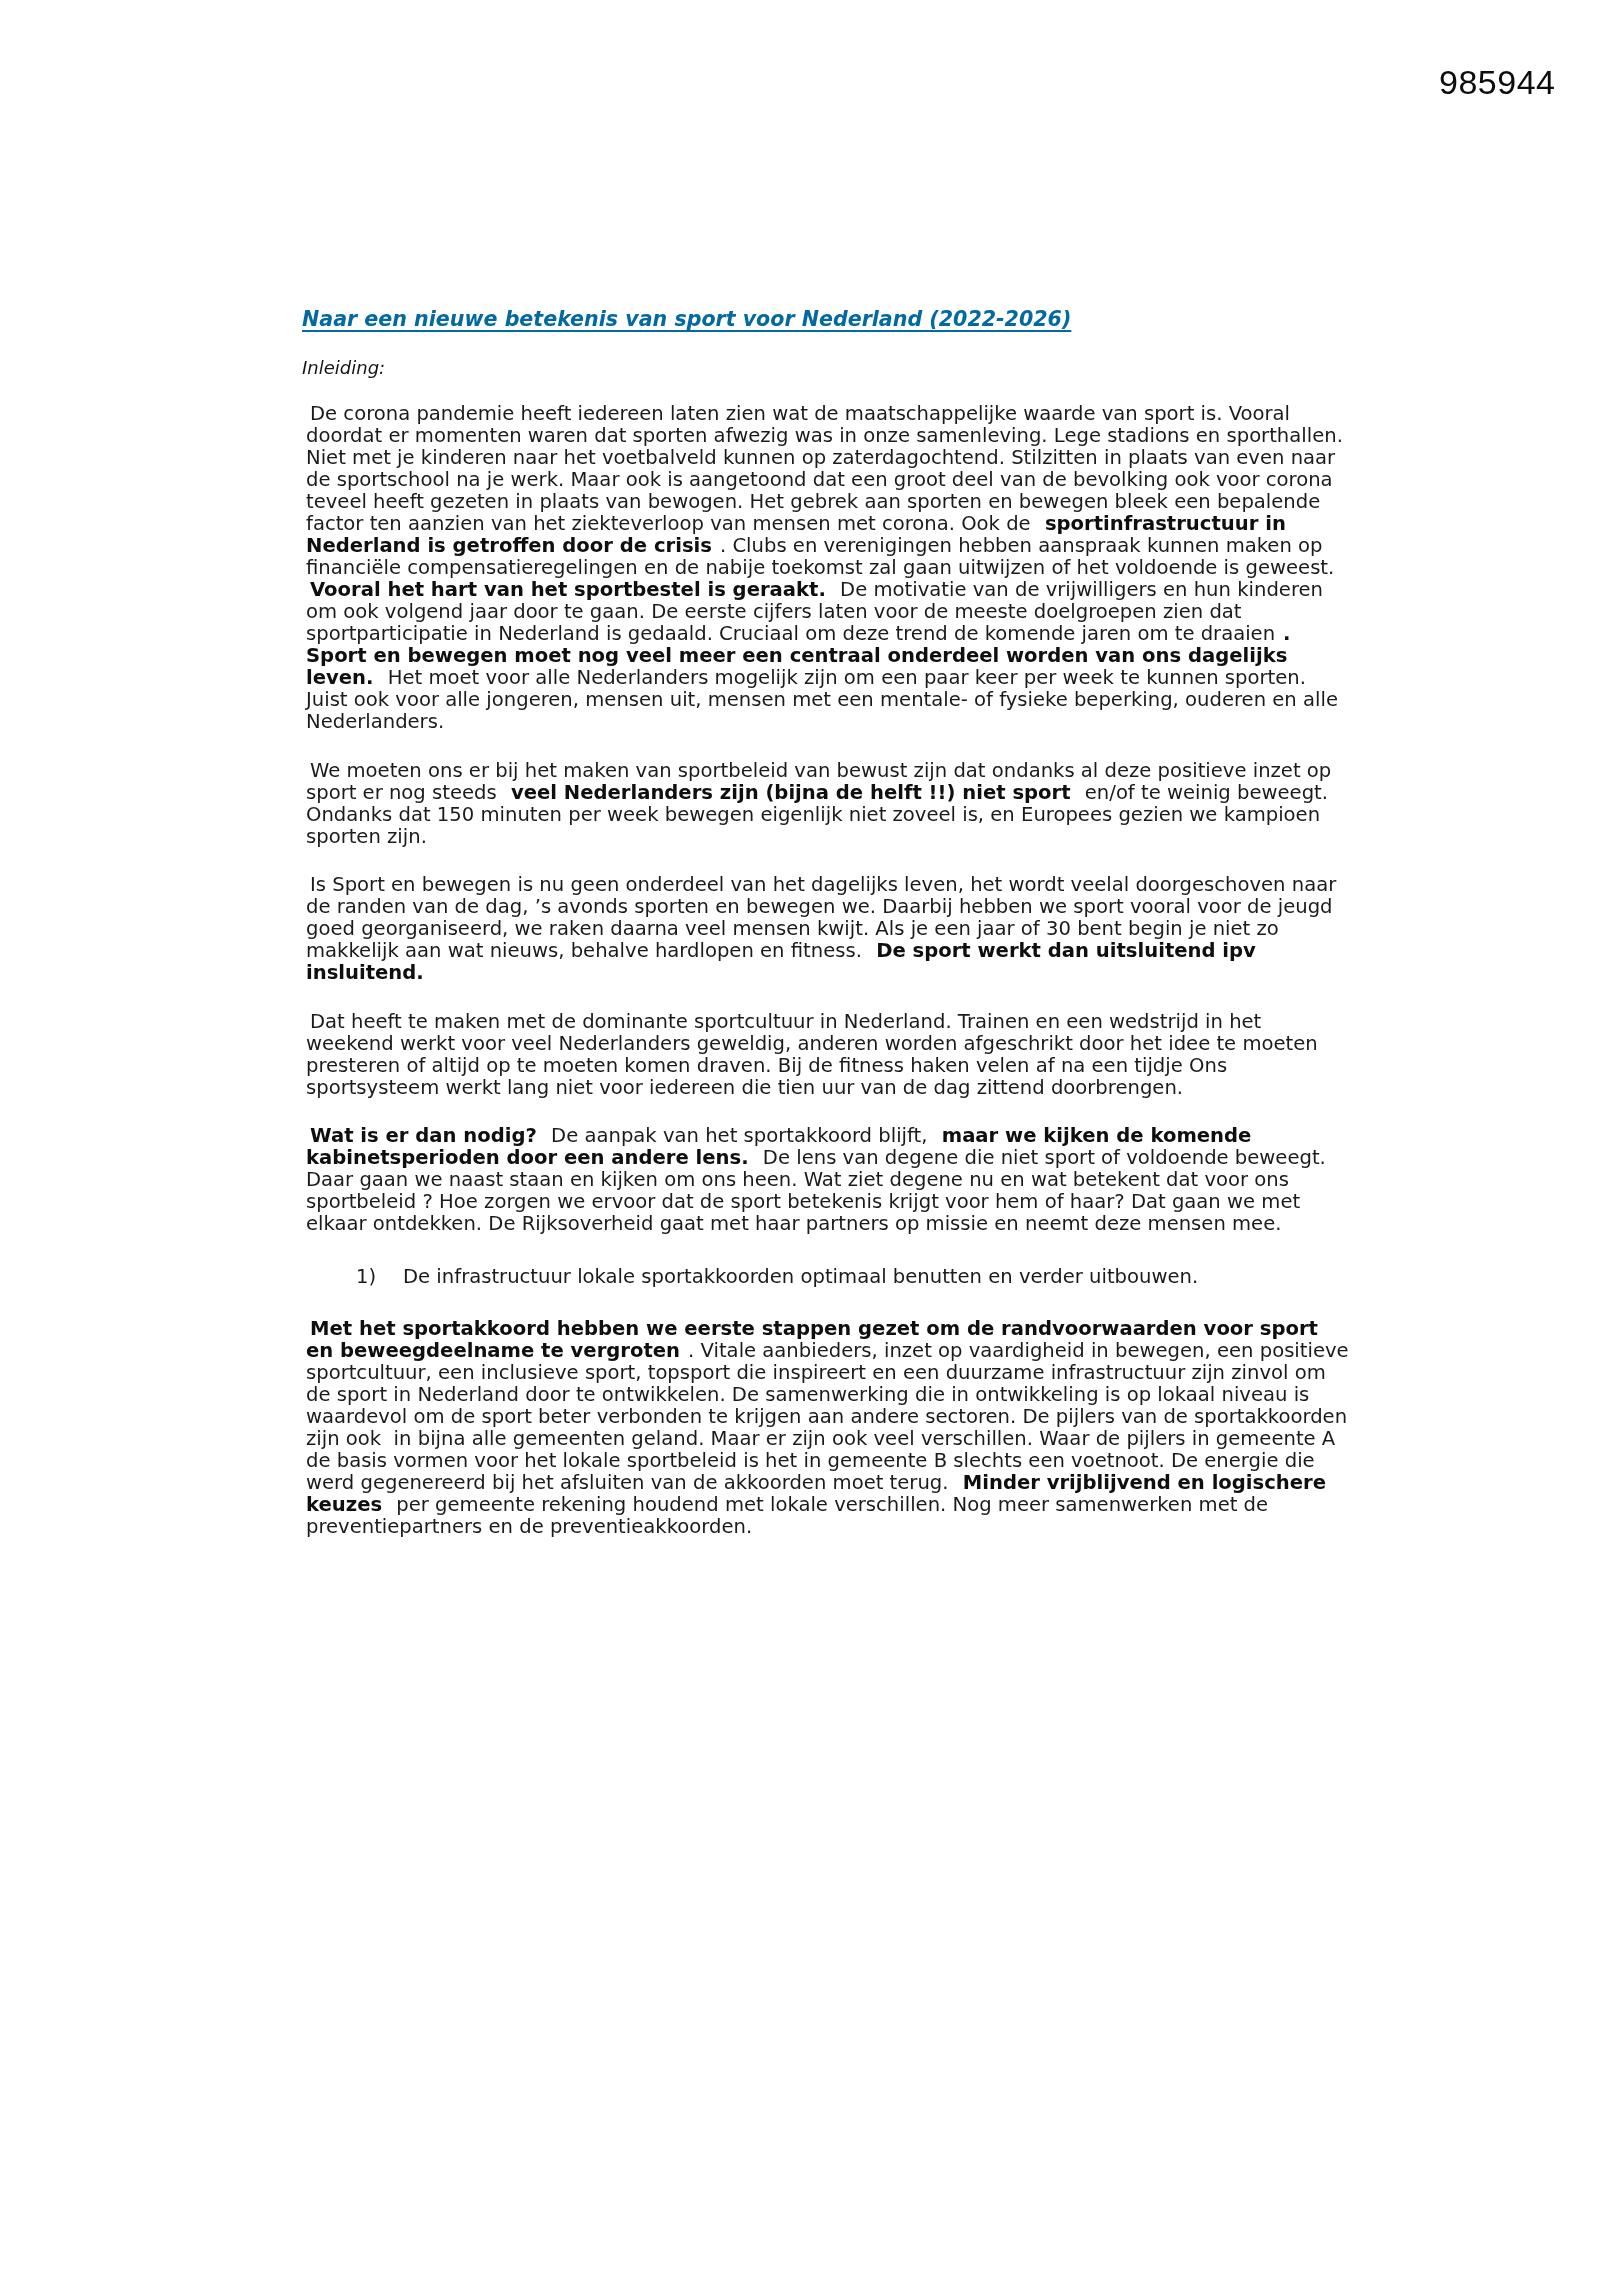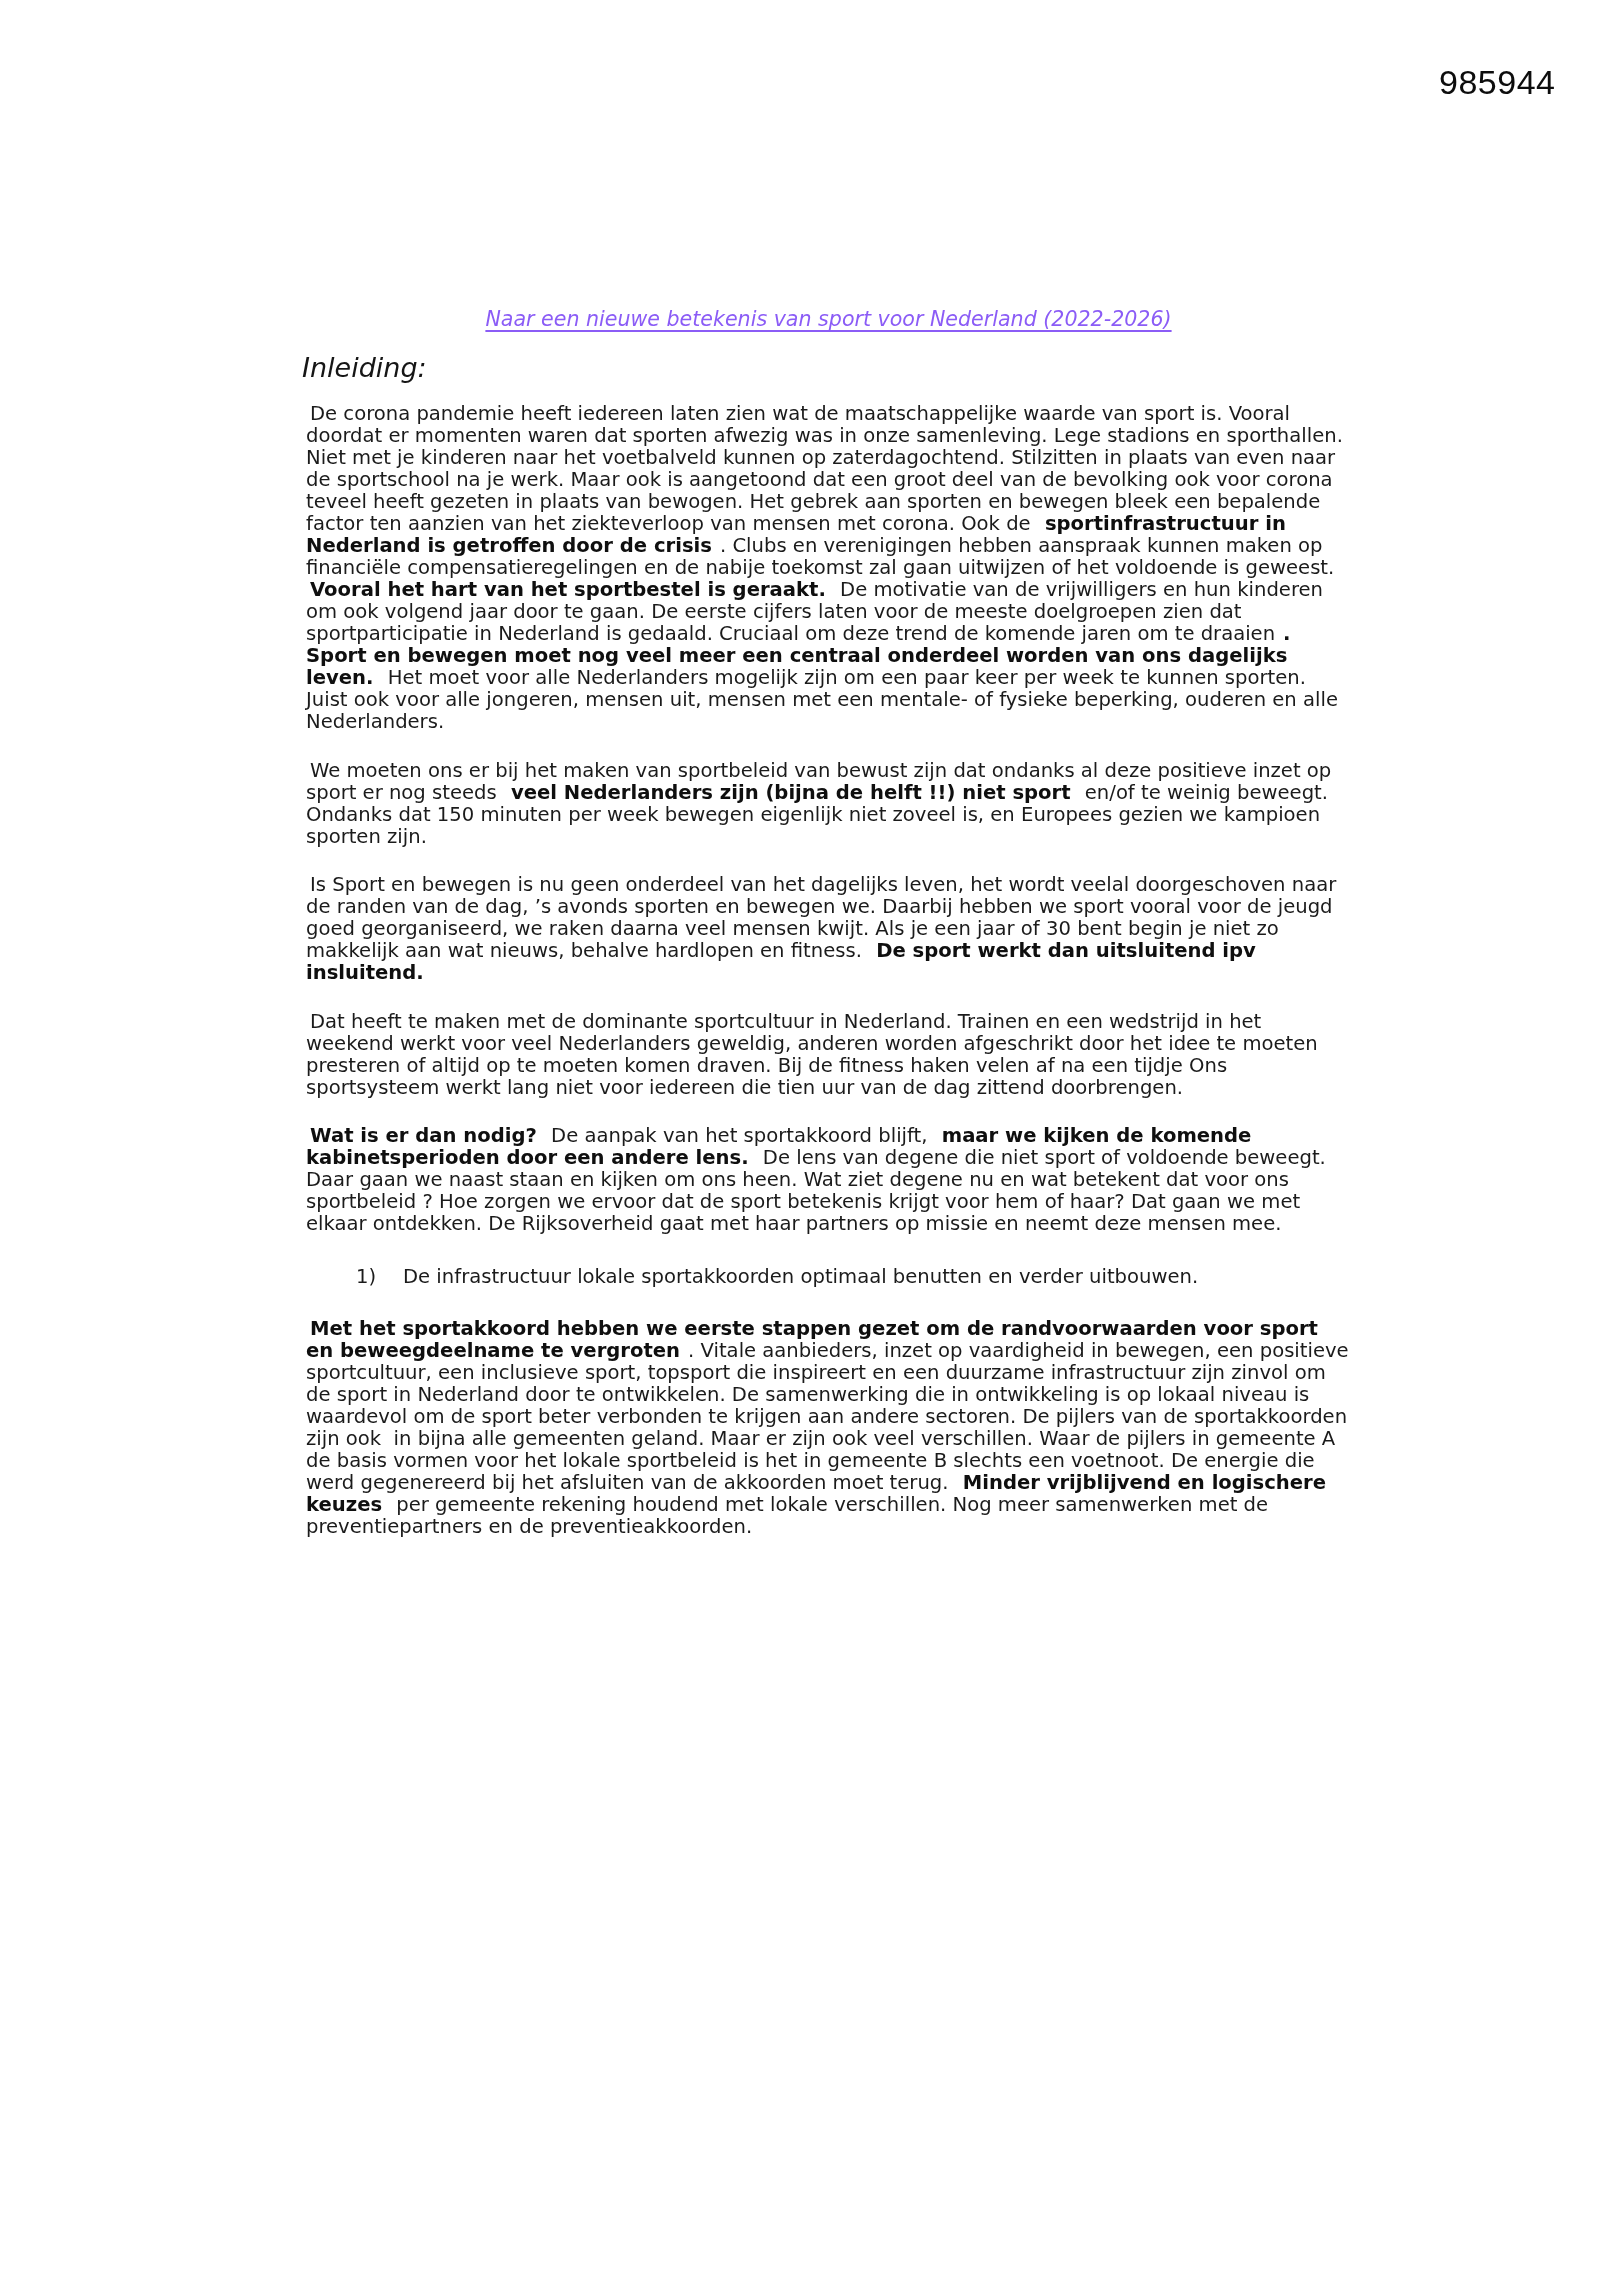--- a/index.html
+++ b/index.html
@@ -30,29 +30,28 @@
   .content {
     position: absolute;
     top: 286px;
     left: 282px;
     width: 1061px;
   }
   .doc-title {
     font-size: 20.6px;
     line-height: 27px;
     font-style: italic;
-    font-weight: 400;
+    font-weight: 700;
     text-decoration: underline;
     text-underline-offset: 3.9px;
     margin-bottom: 20.6px;
-    color: #8b5cf6;
-    text-align: center;
+    color: #0369a1;
   }
   .section-heading {
-    font-size: 27px;
+    font-size: 18px;
     line-height: 27px;
     font-style: italic;
     margin-bottom: 22.5px;
     color: #161616;
   }
   .para, .list-item {
     font-size: 19.6px;
     line-height: 22px;
     margin-bottom: 26.5px;
     white-space: pre-wrap;

